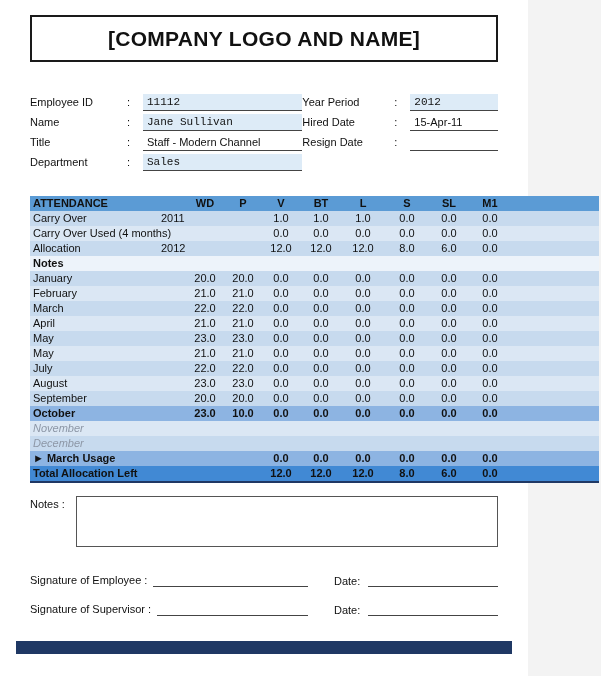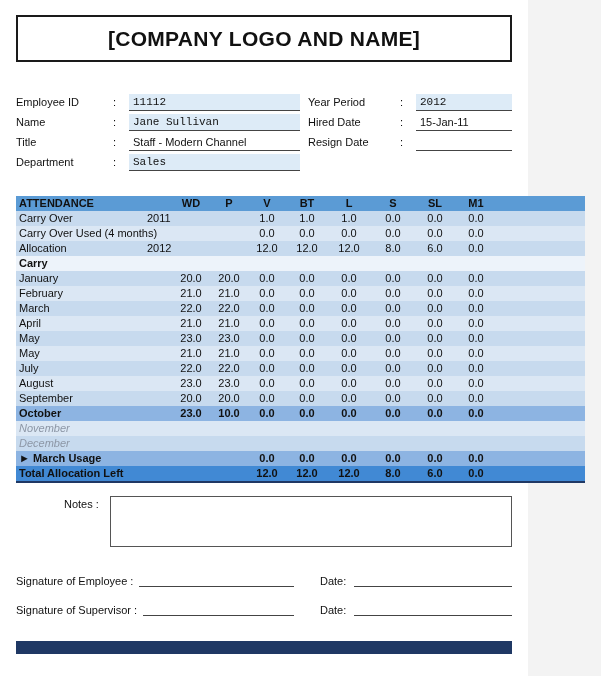--- a/index.html
+++ b/index.html
@@ -4,21 +4,21 @@
 <style>
   html,body{margin:0;padding:0;}
   body{
     width:601px;height:676px;
     background:#f3f3f3;
     font-family:"Liberation Sans","DejaVu Sans",sans-serif;
     color:#111;
   }
   .page{
     width:528px;height:676px;background:#ffffff;
-    padding:15px 16px 0;box-sizing:border-box;position:relative;
+    padding:15px 30px 0;box-sizing:border-box;position:relative;
   }
   
   .logo-box{
     border:2px solid #1a1a1a;height:43px;
     display:flex;align-items:center;justify-content:center;
     font-size:21px;font-weight:700;letter-spacing:.3px;
   }
   
   .info-section{display:flex;justify-content:space-between;margin-top:29px;}
   .info-col{display:flex;flex-direction:column;}
@@ -50,27 +50,27 @@
   .indent{padding-left:13px;}
   tr.data-a,tr.month-a,tr.month-muted-a{background:var(--row-light-a,#dbe7f4);}
   tr.data-b,tr.month-b,tr.month-muted-b{background:var(--row-light-b,#c7daee);}
   tr.total{background:var(--total-row,#8db4e2);font-weight:700;}
   tr.month-active{background:var(--total-row,#8db4e2);font-weight:700;margin-top:16px;}
   tr.section{background:var(--section-row,#edf3fa);font-weight:700;}
   tr.month-muted-a,tr.month-muted-b{color:var(--muted-text,#8d97a6);font-style:italic;}
   tr.grand{background:var(--grand-row,#4189d4);font-weight:700;}
   
   .notes-row{display:flex;margin-top:13px;font-size:11px;}
-  .notes-label{width:46px;padding-top:2px;margin-left:48px;}
+  .notes-label{width:46px;padding-top:2px;}
   .notes-box{flex:1;border:1px solid #555;height:49px;background:#fff;}
   
   .sig-row{display:flex;align-items:flex-end;font-size:11px;height:16px;}
   .sig-row.first{margin-top:24px;}
   .sig-row.second{margin-top:13px;}
-  .sig-left{display:flex;align-items:center;width:278px;}
+  .sig-left{display:flex;align-items:flex-start;width:278px;}
   .sig-line{flex:1;margin-left:6px;border-bottom:1px solid var(--line-color,#444);height:12px;}
   .date-label{margin-left:26px;text-align:center;}
   .date-line{flex:1;margin-left:8px;border-bottom:1px solid var(--line-color,#444);height:12px;}
   
   .footer-bar{
     position:absolute;left:16px;right:16px;bottom:22px;height:13px;
     background:var(--footer-bar,#1f3864);
   }
 </style>
 </head>
@@ -105,21 +105,21 @@
       </div>
     <div class="info-col right">
         <div class="info-row">
           <span class="info-label">Year Period</span>
           <span class="info-sep">:</span>
           <span class="info-value filled">2012</span>
         </div>
         <div class="info-row">
           <span class="info-label">Hired Date</span>
           <span class="info-sep">:</span>
-          <span class="info-value">15-Jan-11</span>
+          <span class="info-value">15-Apr-11</span>
         </div>
         <div class="info-row">
           <span class="info-label">Resign Date</span>
           <span class="info-sep">:</span>
           <span class="info-value"></span>
         </div>
       </div>
   </div>
 
   <table class="att">
@@ -183,21 +183,21 @@
           <td class="value-cell"></td>
           <td class="value-cell">12.0</td>
           <td class="value-cell">12.0</td>
           <td class="value-cell">12.0</td>
           <td class="value-cell">8.0</td>
           <td class="value-cell">6.0</td>
           <td class="value-cell">0.0</td>
           <td></td>
         </tr>
         <tr class="section">
-          <td class="label-cell" colspan="11">Carry</td>
+          <td class="label-cell" colspan="11">Notes</td>
         </tr>
         <tr class="month-b">
           <td class="label-cell indent" colspan="2">January</td>
           <td class="value-cell">20.0</td>
           <td class="value-cell">20.0</td>
           <td class="value-cell">0.0</td>
           <td class="value-cell">0.0</td>
           <td class="value-cell">0.0</td>
           <td class="value-cell">0.0</td>
           <td class="value-cell">0.0</td>

